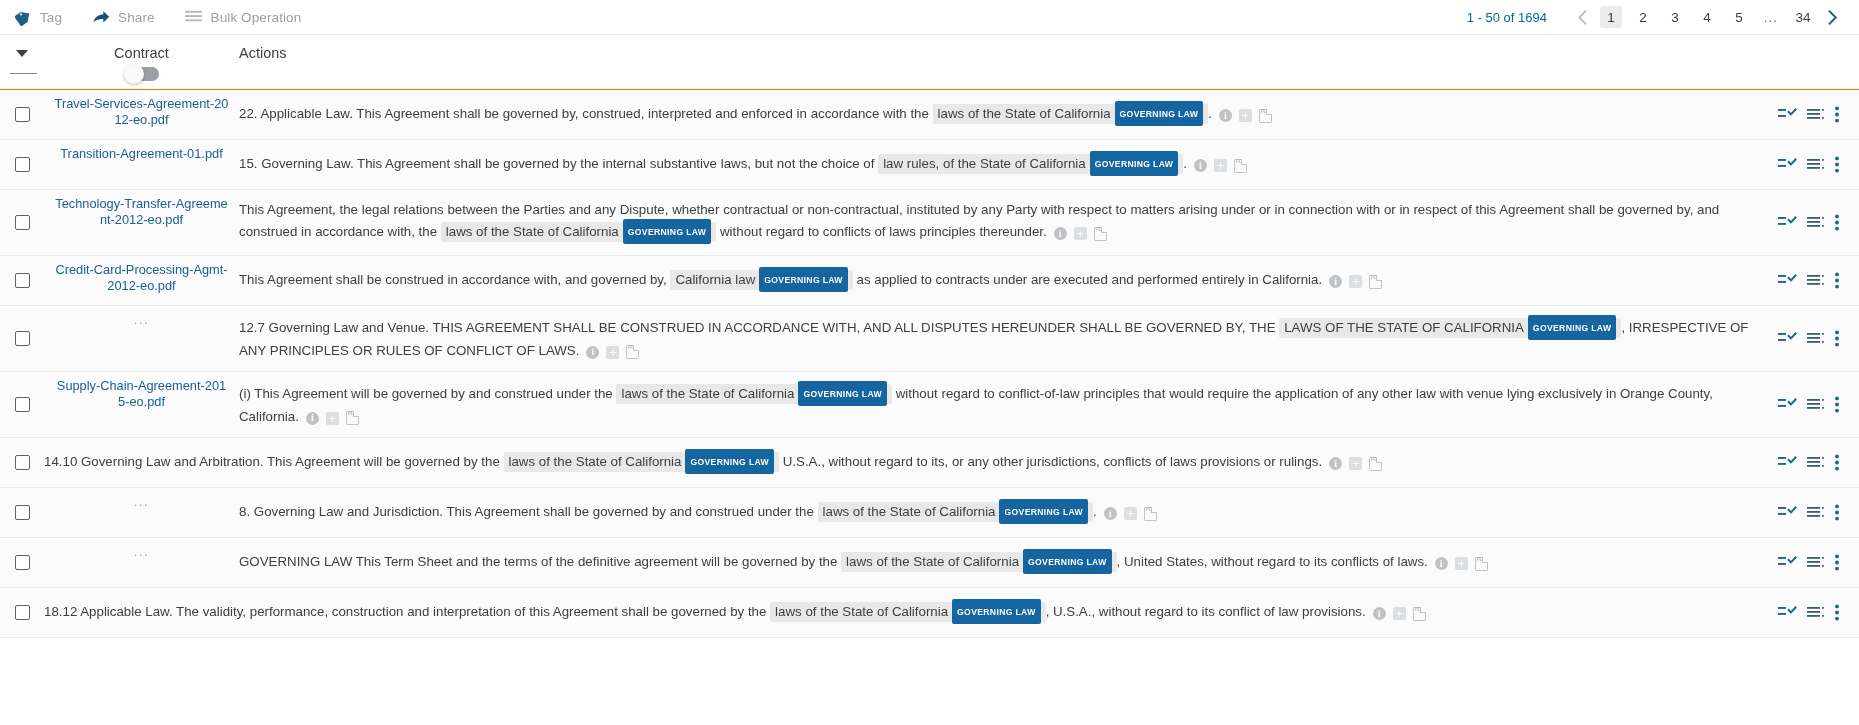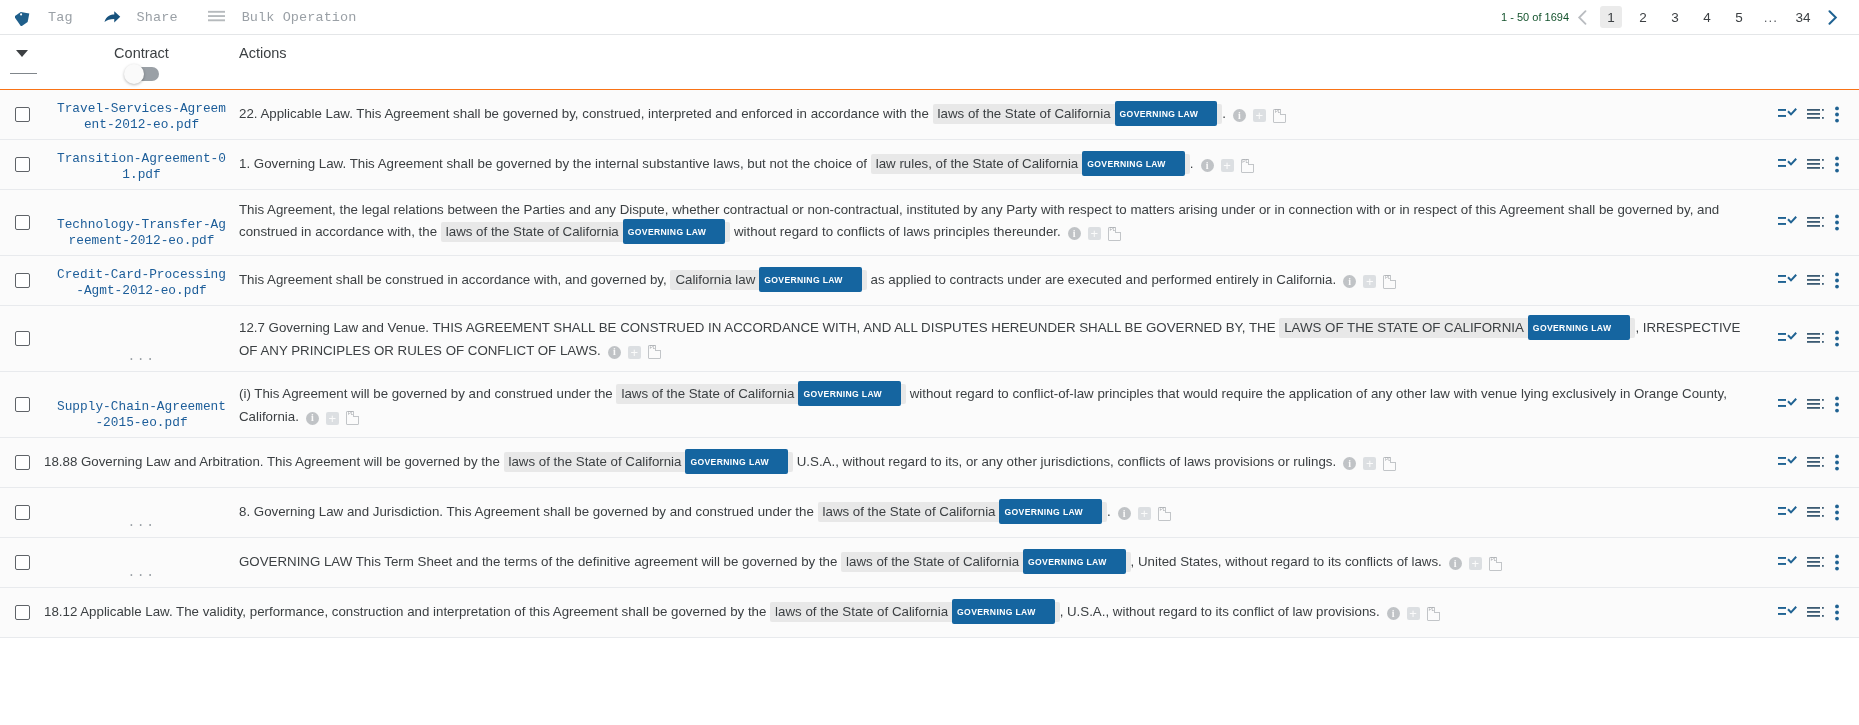--- a/index.html
+++ b/index.html
@@ -18,43 +18,43 @@
     display: flex;
     align-items: center;
     padding: 0 8px 0 14px;
     border-bottom: 1px solid #e4e6e8;
     background: #ffffff;
     position: relative;
   }
   .tool-btn {
     display: flex;
     align-items: center;
-    gap: 16px;
+    gap: 8px;
     margin-right: 30px;
     cursor: pointer;
     user-select: none;
-    font-family: Liberation Mono, monospace;
   }
   .tool-btn .ico { display: flex; align-items: center; justify-content: center; width: 18px; height: 18px; }
   .tool-btn .lbl {
     font-size: 13.5px;
     color: #9aa0a6;
     letter-spacing: .1px;
   }
 
   .pager {
     margin-left: auto;
     display: flex;
     align-items: center;
     gap: 0;
     padding-right: 6px;
   }
   .pager-range {
-    font-size: 11px;
-    color: #14532d;
+    font-size: 13px;
+    color: #0369a1;
+    margin-right: 22px;
     white-space: nowrap;
   }
   .pg {
     min-width: 22px;
     height: 22px;
     margin: 0 5px;
     display: flex;
     align-items: center;
     justify-content: center;
     font-size: 13.5px;
@@ -127,23 +127,22 @@
 
   .row {
     display: flex;
     align-items: stretch;
     border-bottom: 1px solid #e8eaed;
     background: #fbfbfb;
     min-height: 50px;
   }
   .row .col-check { align-items: center; }
   .row .col-contract {
-    display: flex; align-items: flex-end; justify-content: center;
+    display: flex; align-items: flex-start; justify-content: center;
     padding: 6px 10px;
-    font-family: Liberation Mono, monospace;
   }
   .row .col-actions { display: flex; align-items: center; justify-content: center; gap: 10px; }
   .row .col-sentence {
     display: flex; align-items: center;
     padding: 10px 8px 10px 0;
   }
 
   .cbox {
     width: 15px; height: 15px;
     border: 1.6px solid #5f6368;
@@ -179,21 +178,21 @@
     border-radius: 2px;
     white-space: nowrap;
   }
   .badge {
     display: inline-block;
     background: #1565a0;
     color: #ffffff;
     font-size: 8.6px;
     font-weight: bold;
     letter-spacing: .35px;
-    padding: 3px 19px 2px 5px;
+    padding: 3px 5px 2px 5px;
     border-radius: 2px;
     vertical-align: middle;
     margin-left: 4px;
     position: relative;
     top: -1px;
     white-space: nowrap;
   }
 
   .inline-icons { display: inline-flex; align-items: center; gap: 7px; vertical-align: middle; margin-left: 7px; position: relative; top: 1px; }
   .ic-info {
@@ -353,21 +352,21 @@
         </div>
       </div>
       <div class="row">
         <div class="col-check">
           <span class="cbox"></span>
         </div>
         <div class="col-contract">
           <span class="fname">Transition-Agreement-01.pdf</span>
         </div>
         <div class="col-sentence">
-          <span class="sentence"><span>1. Governing Law. This Agreement shall be governed by the internal substantive laws, but not the choice of </span><span class="hl">law rules, of the State of California<span class="badge">GOVERNING LAW</span></span><span>.</span><span class="inline-icons">
+          <span class="sentence"><span>15. Governing Law. This Agreement shall be governed by the internal substantive laws, but not the choice of </span><span class="hl">law rules, of the State of California<span class="badge">GOVERNING LAW</span></span><span>.</span><span class="inline-icons">
               <span class="ic-info">i</span>
               <span class="ic-plus">+</span>
               <span class="ic-pdf">PDF</span>
             </span></span>
         </div>
         <div class="col-actions">
           <span class="act">
             <svg width="19" height="15" viewBox="0 0 19 15">
               <rect x="0" y="2" width="8" height="1.9" fill="#1f6292"></rect>
               <rect x="0" y="8" width="8" height="1.9" fill="#1f6292"></rect>
@@ -550,21 +549,21 @@
               <circle cx="3" cy="14.6" r="1.9" fill="#1f6292"></circle>
             </svg>
           </span>
         </div>
       </div>
       <div class="row">
         <div class="col-check">
           <span class="cbox"></span>
         </div>
         <div class="col-sentence">
-          <span class="sentence"><span>18.88 Governing Law and Arbitration. This Agreement will be governed by the </span><span class="hl">laws of the State of California<span class="badge">GOVERNING LAW</span></span><span> U.S.A., without regard to its, or any other jurisdictions, conflicts of laws provisions or rulings.</span><span class="inline-icons">
+          <span class="sentence"><span>14.10 Governing Law and Arbitration. This Agreement will be governed by the </span><span class="hl">laws of the State of California<span class="badge">GOVERNING LAW</span></span><span> U.S.A., without regard to its, or any other jurisdictions, conflicts of laws provisions or rulings.</span><span class="inline-icons">
               <span class="ic-info">i</span>
               <span class="ic-plus">+</span>
               <span class="ic-pdf">PDF</span>
             </span></span>
         </div>
         <div class="col-actions">
           <span class="act">
             <svg width="19" height="15" viewBox="0 0 19 15">
               <rect x="0" y="2" width="8" height="1.9" fill="#1f6292"></rect>
               <rect x="0" y="8" width="8" height="1.9" fill="#1f6292"></rect>

